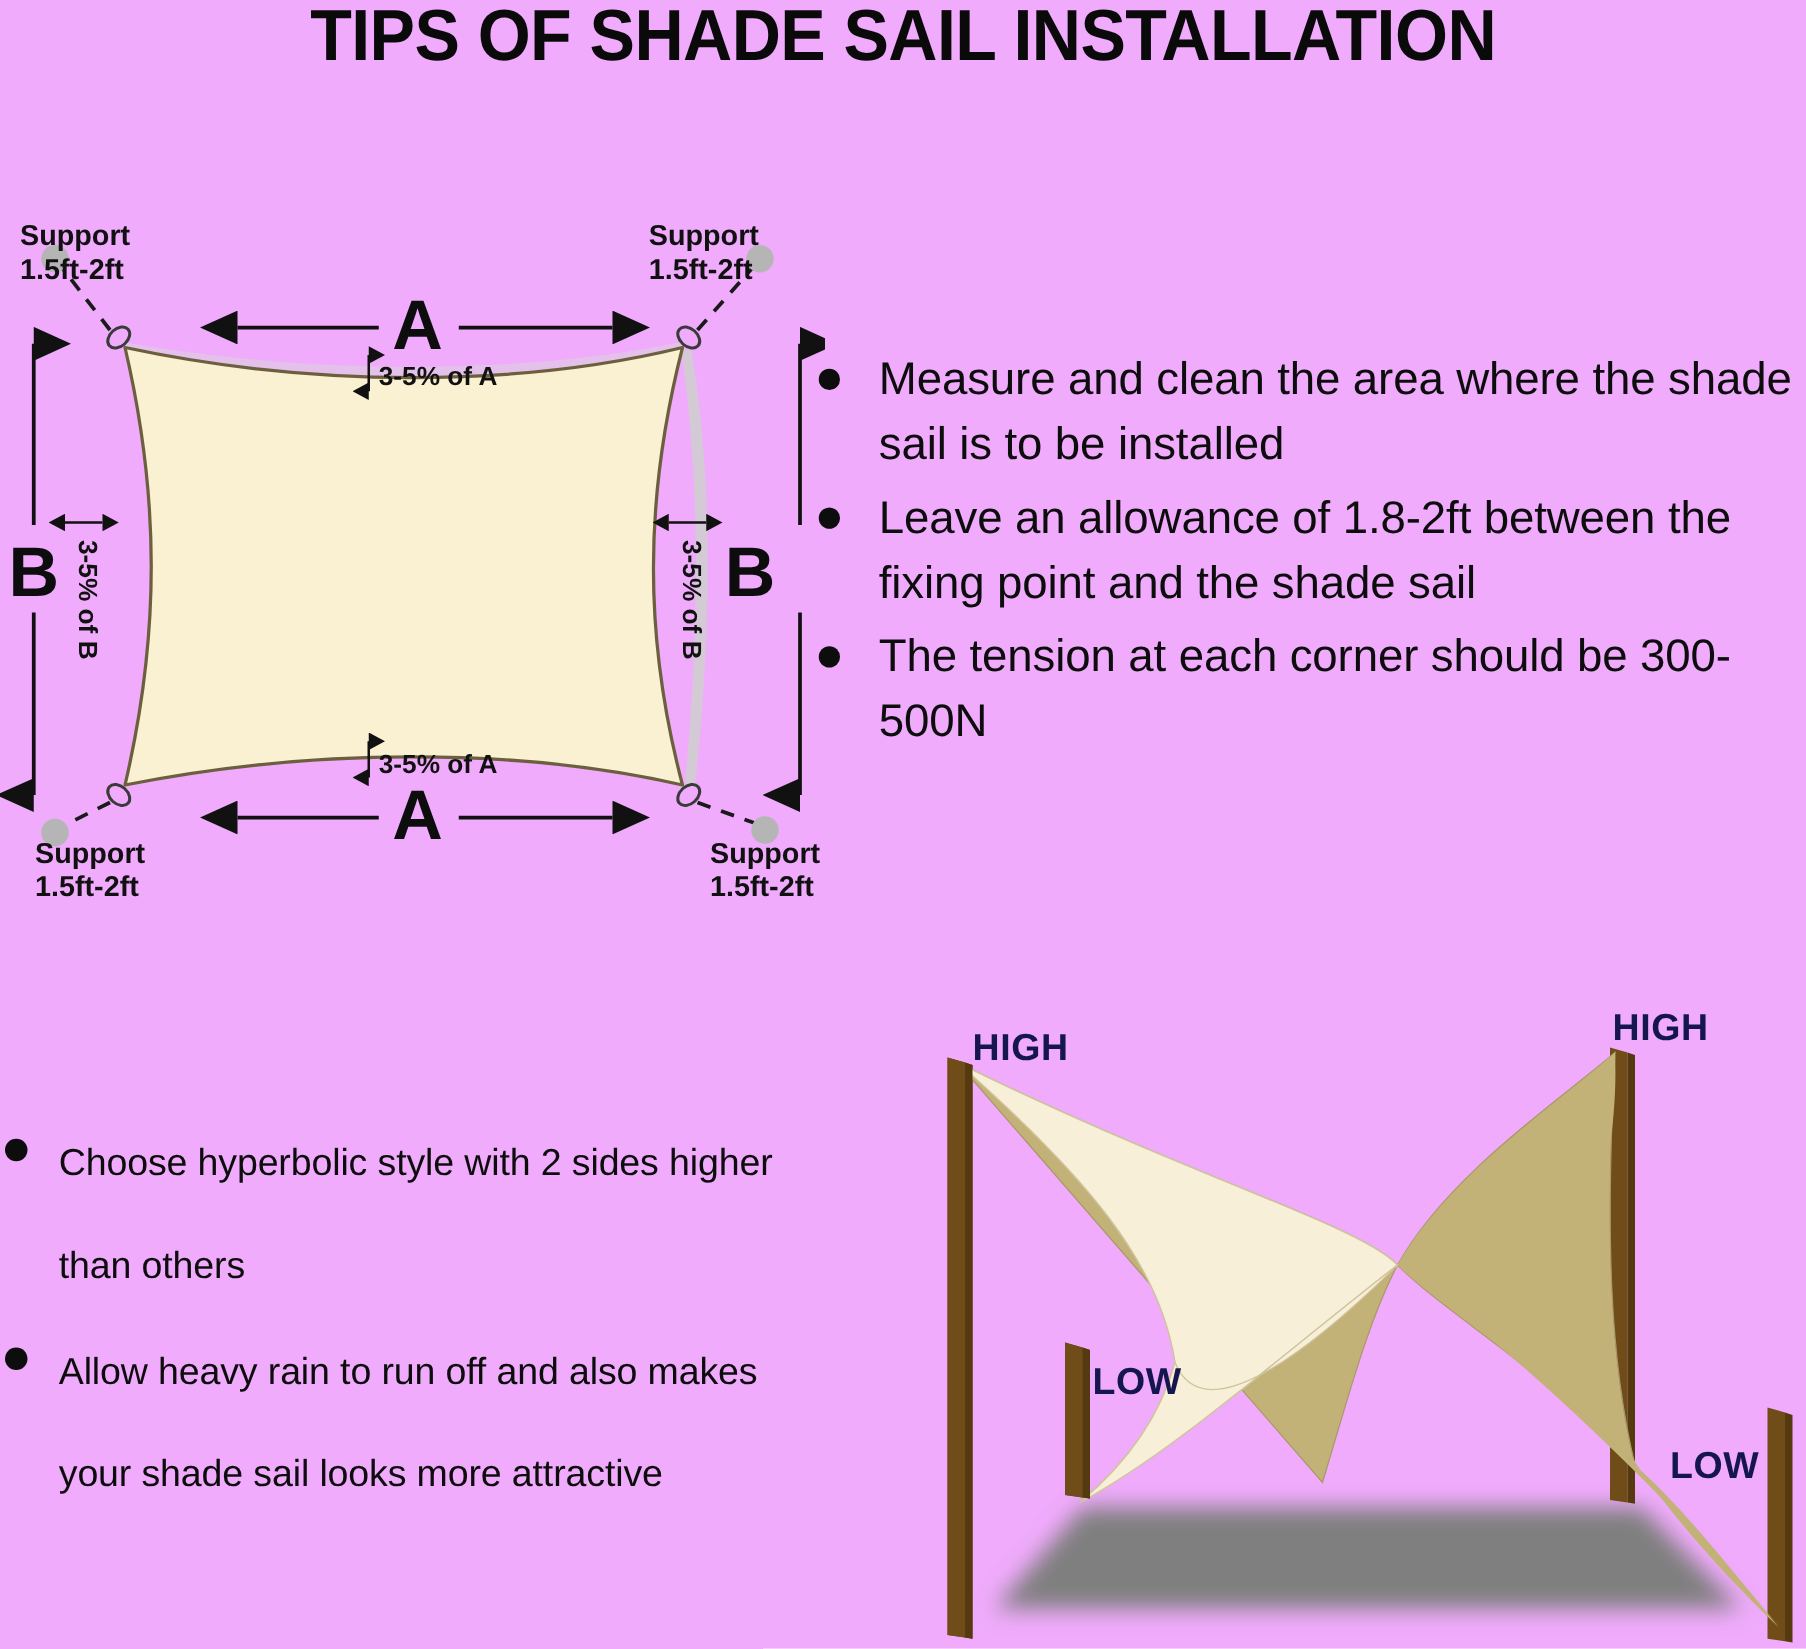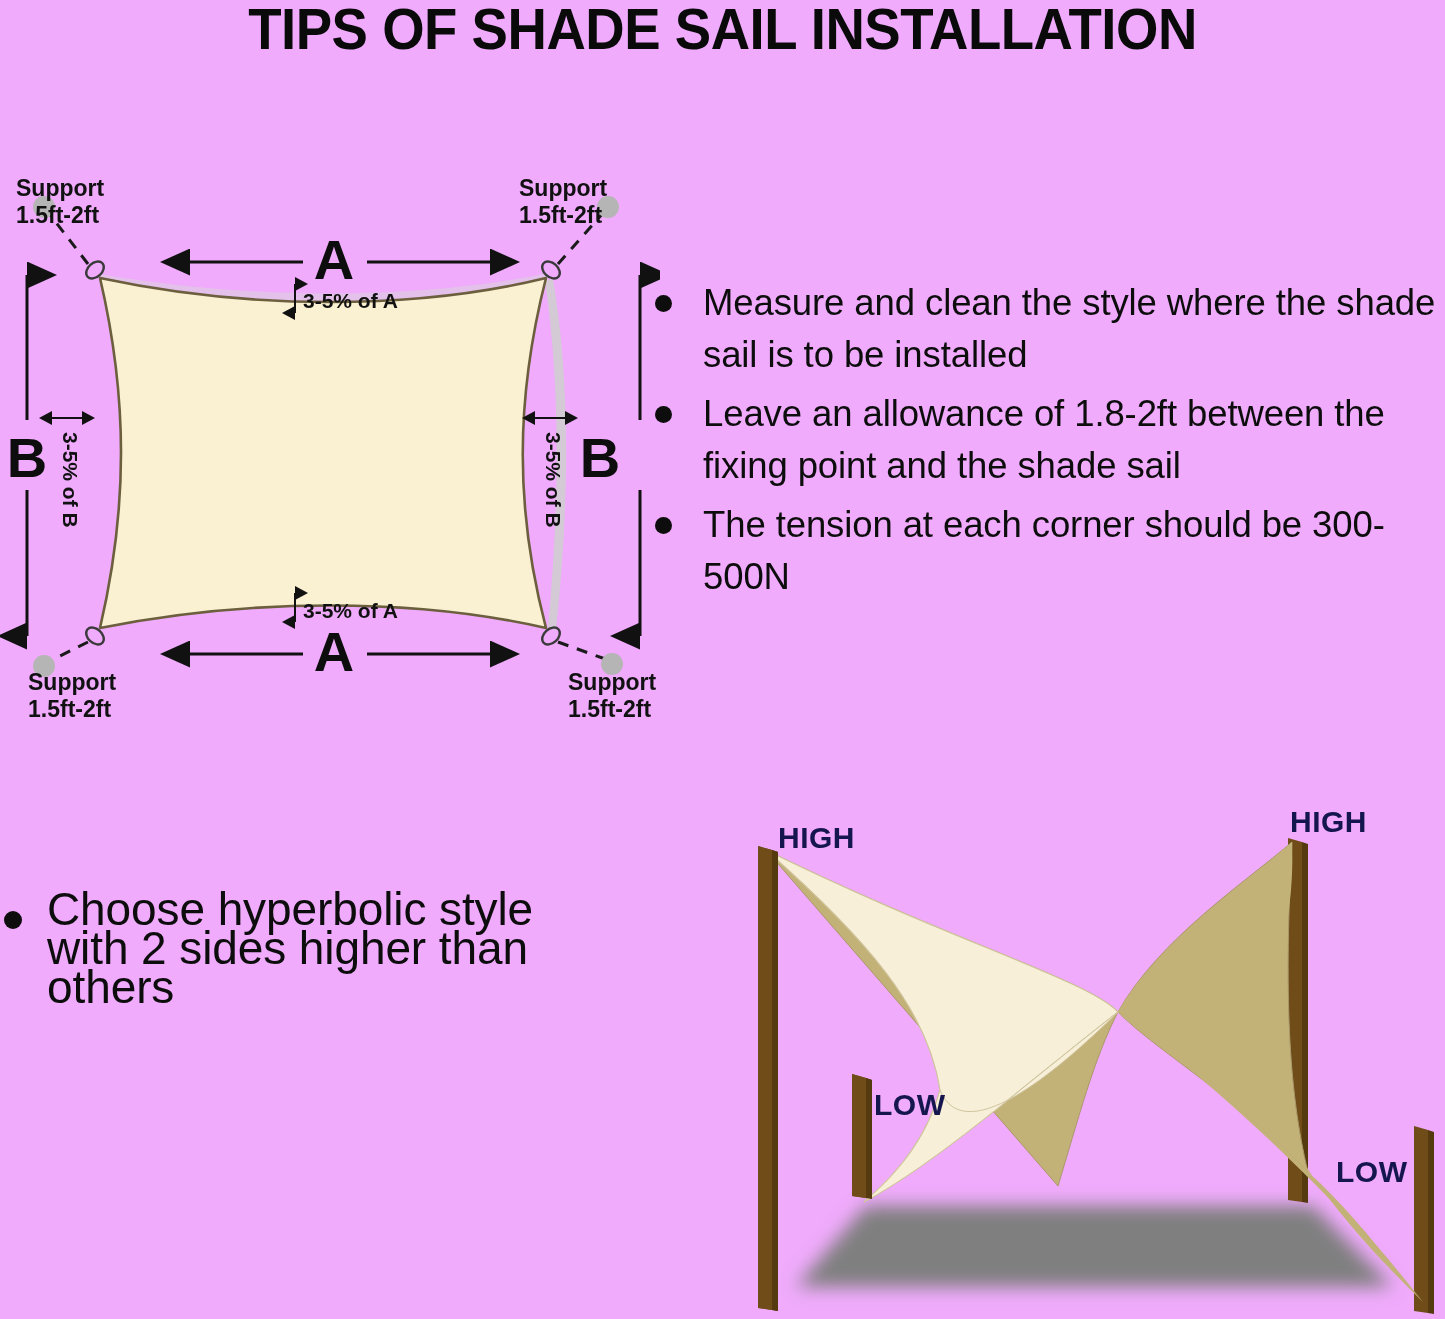--- a/index.html
+++ b/index.html
@@ -83,22 +83,22 @@
     height: 17px;
     top: 18px;
   }
 
   #bullets-left {
     left: 4px;
     top: 890px;
     width: 620px;
   }
   #bullets-left li {
-    font-size: 46px;
-    line-height: 39px;
+    font-size: 30px;
+    line-height: 82px;
     padding-left: 43px;
     margin-bottom: 3px;
     letter-spacing: -0.1px;
   }
   #bullets-left .bullet-dot {
     width: 18px;
     height: 18px;
     top: 21px;
   }
 
@@ -241,36 +241,40 @@
       <g stroke="#111" stroke-width="2">
         <line x1="535" y1="268" x2="565" y2="268" marker-start="url(#tiny-lf)" marker-end="url(#tiny-rt)"></line>
       </g>
       <text x="546" y="282" font-family="Liberation Sans, sans-serif" font-weight="bold" font-size="21" fill="#111" transform="rotate(90 546 282)">3-5% of B</text>
     </svg>
   </div>
 
   <ul class="bullet-list" id="bullets-right">
     <li>
       <span class="bullet-dot"></span>
-      <span>Measure and clean the style where the shade sail is to be installed</span>
+      <span>Measure and clean the area where the shade sail is to be installed</span>
     </li>
     <li>
       <span class="bullet-dot"></span>
       <span>Leave an allowance of 1.8-2ft between the fixing point and the shade sail</span>
     </li>
     <li>
       <span class="bullet-dot"></span>
       <span>The tension at each corner should be 300-500N</span>
     </li>
   </ul>
 
   <ul class="bullet-list" id="bullets-left">
     <li>
       <span class="bullet-dot"></span>
       <span>Choose hyperbolic style with 2 sides higher than others</span>
+    </li>
+    <li>
+      <span class="bullet-dot"></span>
+      <span>Allow heavy rain to run off and also makes your shade sail looks more attractive</span>
     </li>
   </ul>
 
   <div id="hyperbolic">
     <svg width="795" height="529" viewBox="0 0 795 529" xmlns="http://www.w3.org/2000/svg">
       <defs>
         <filter id="softshadow" x="-25%" y="-60%" width="150%" height="240%">
           <feGaussianBlur stdDeviation="9"></feGaussianBlur>
         </filter>
       </defs>

